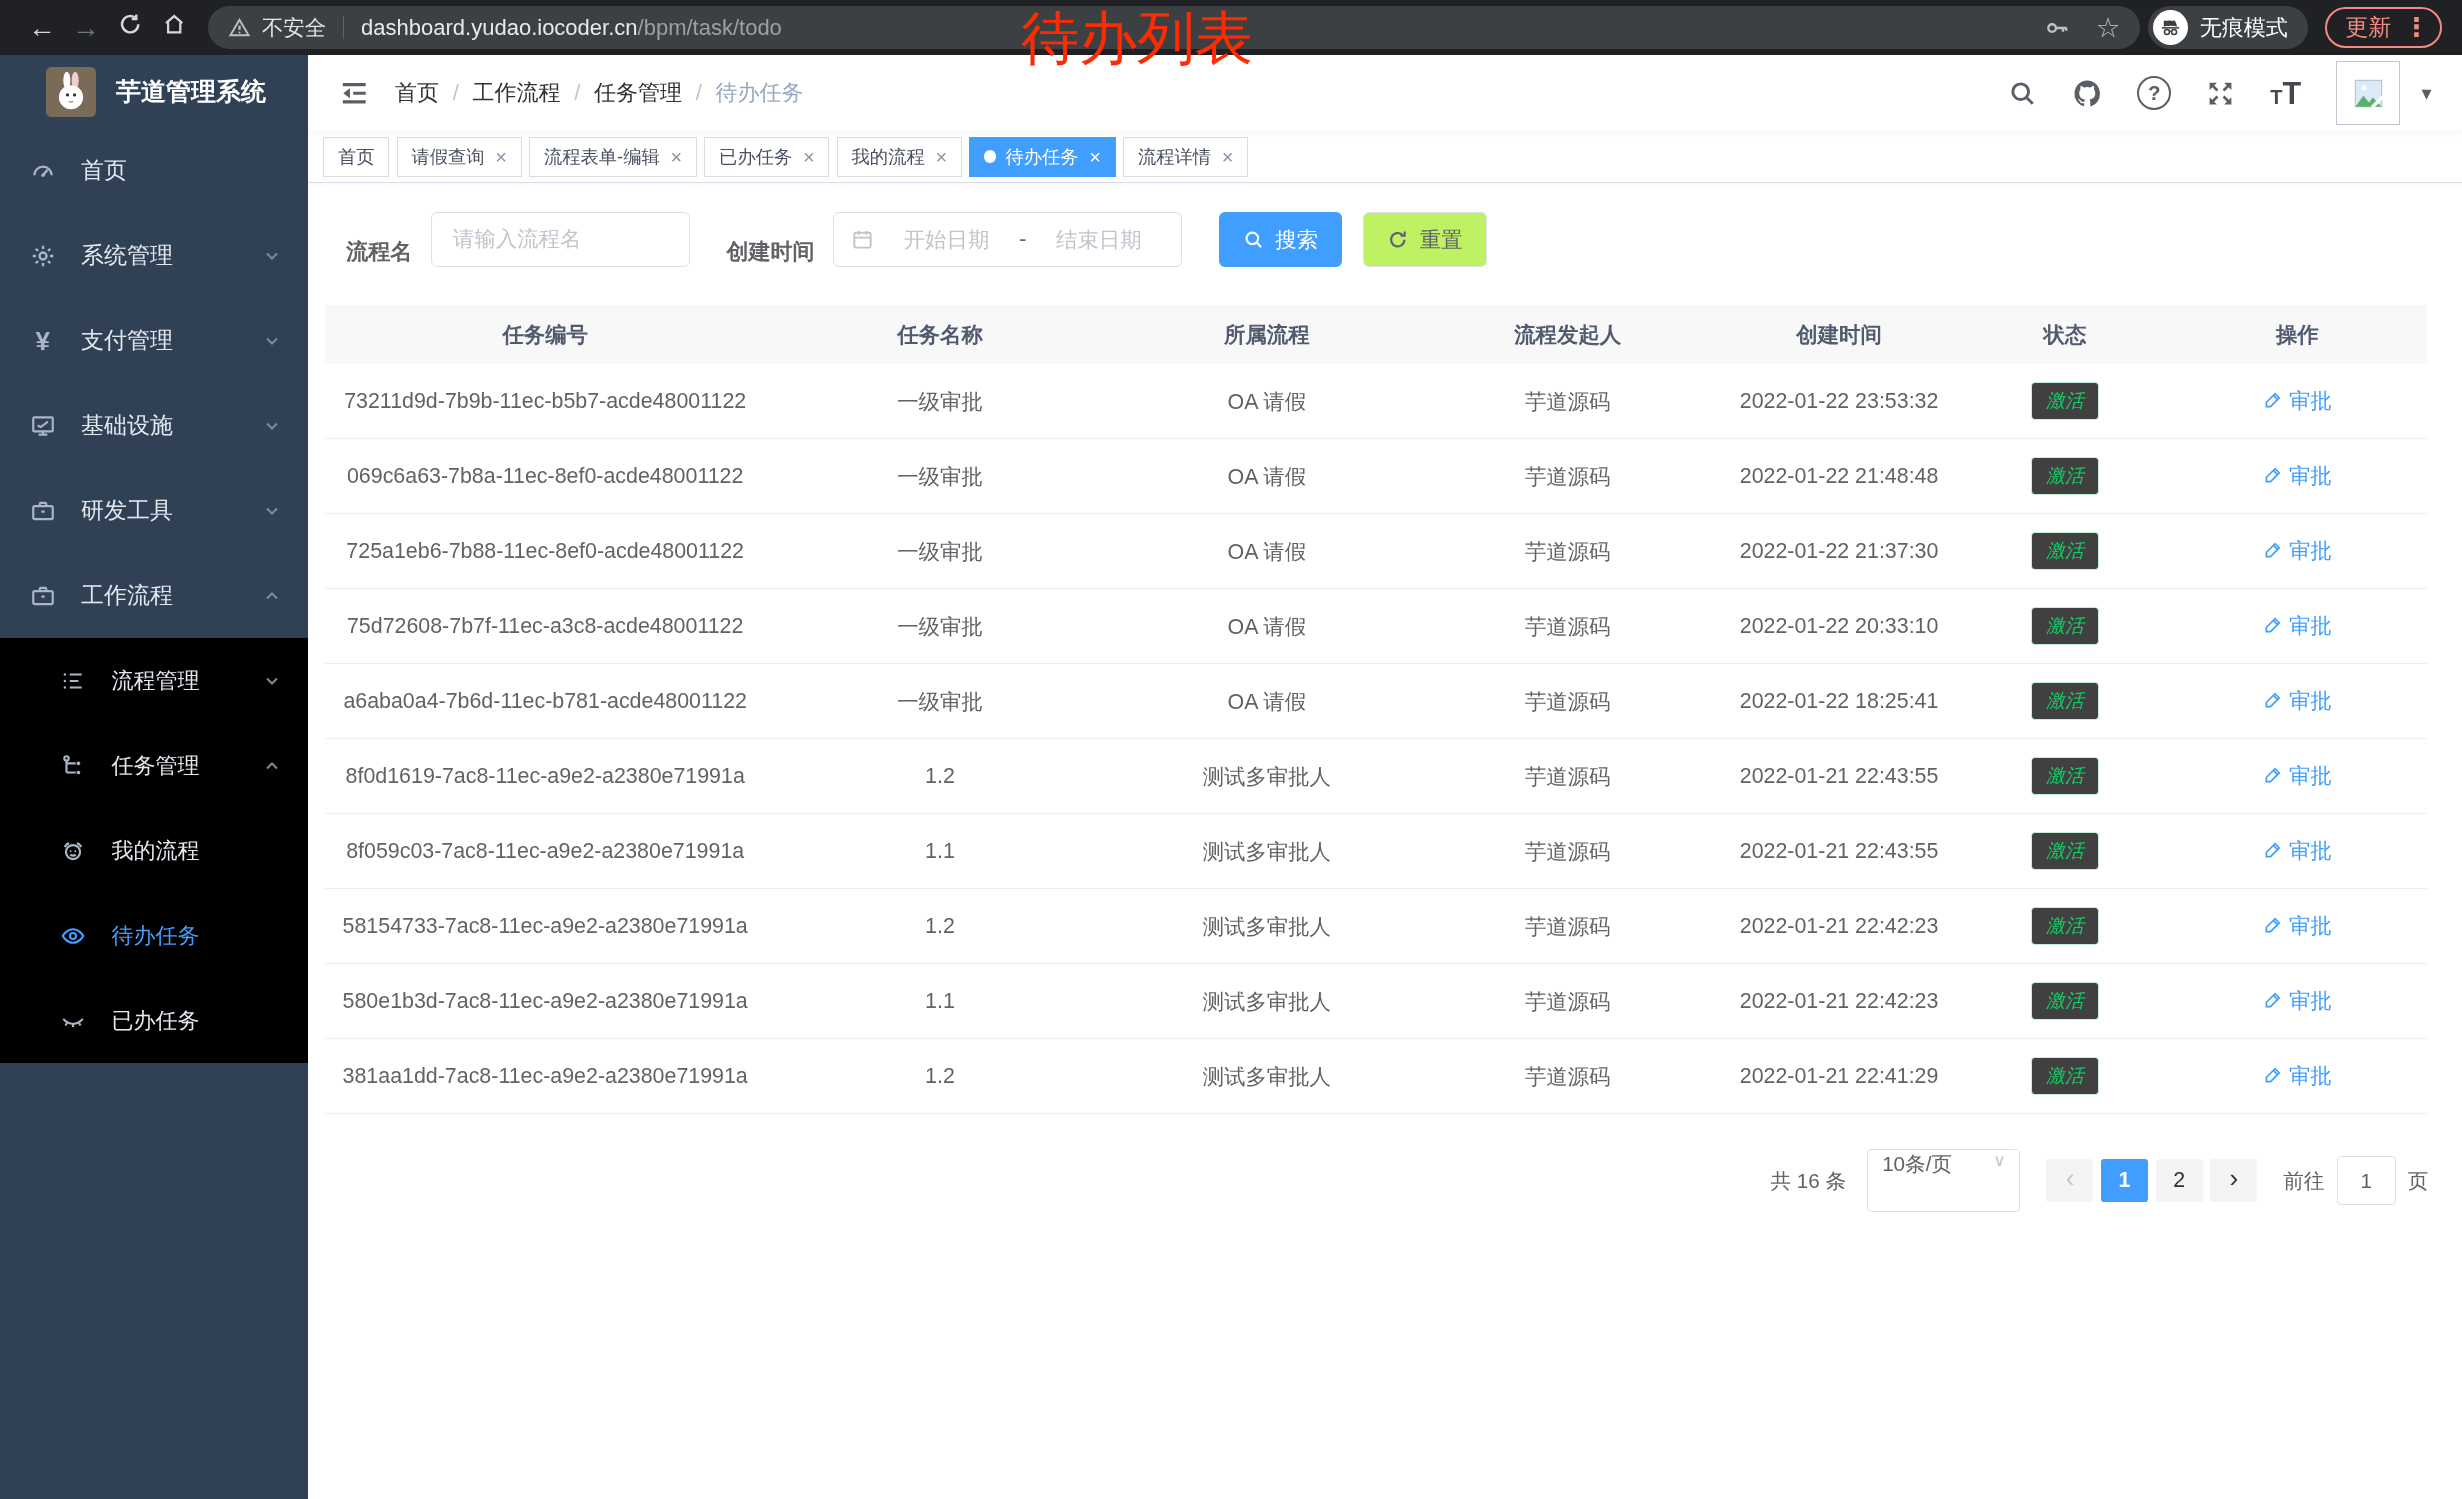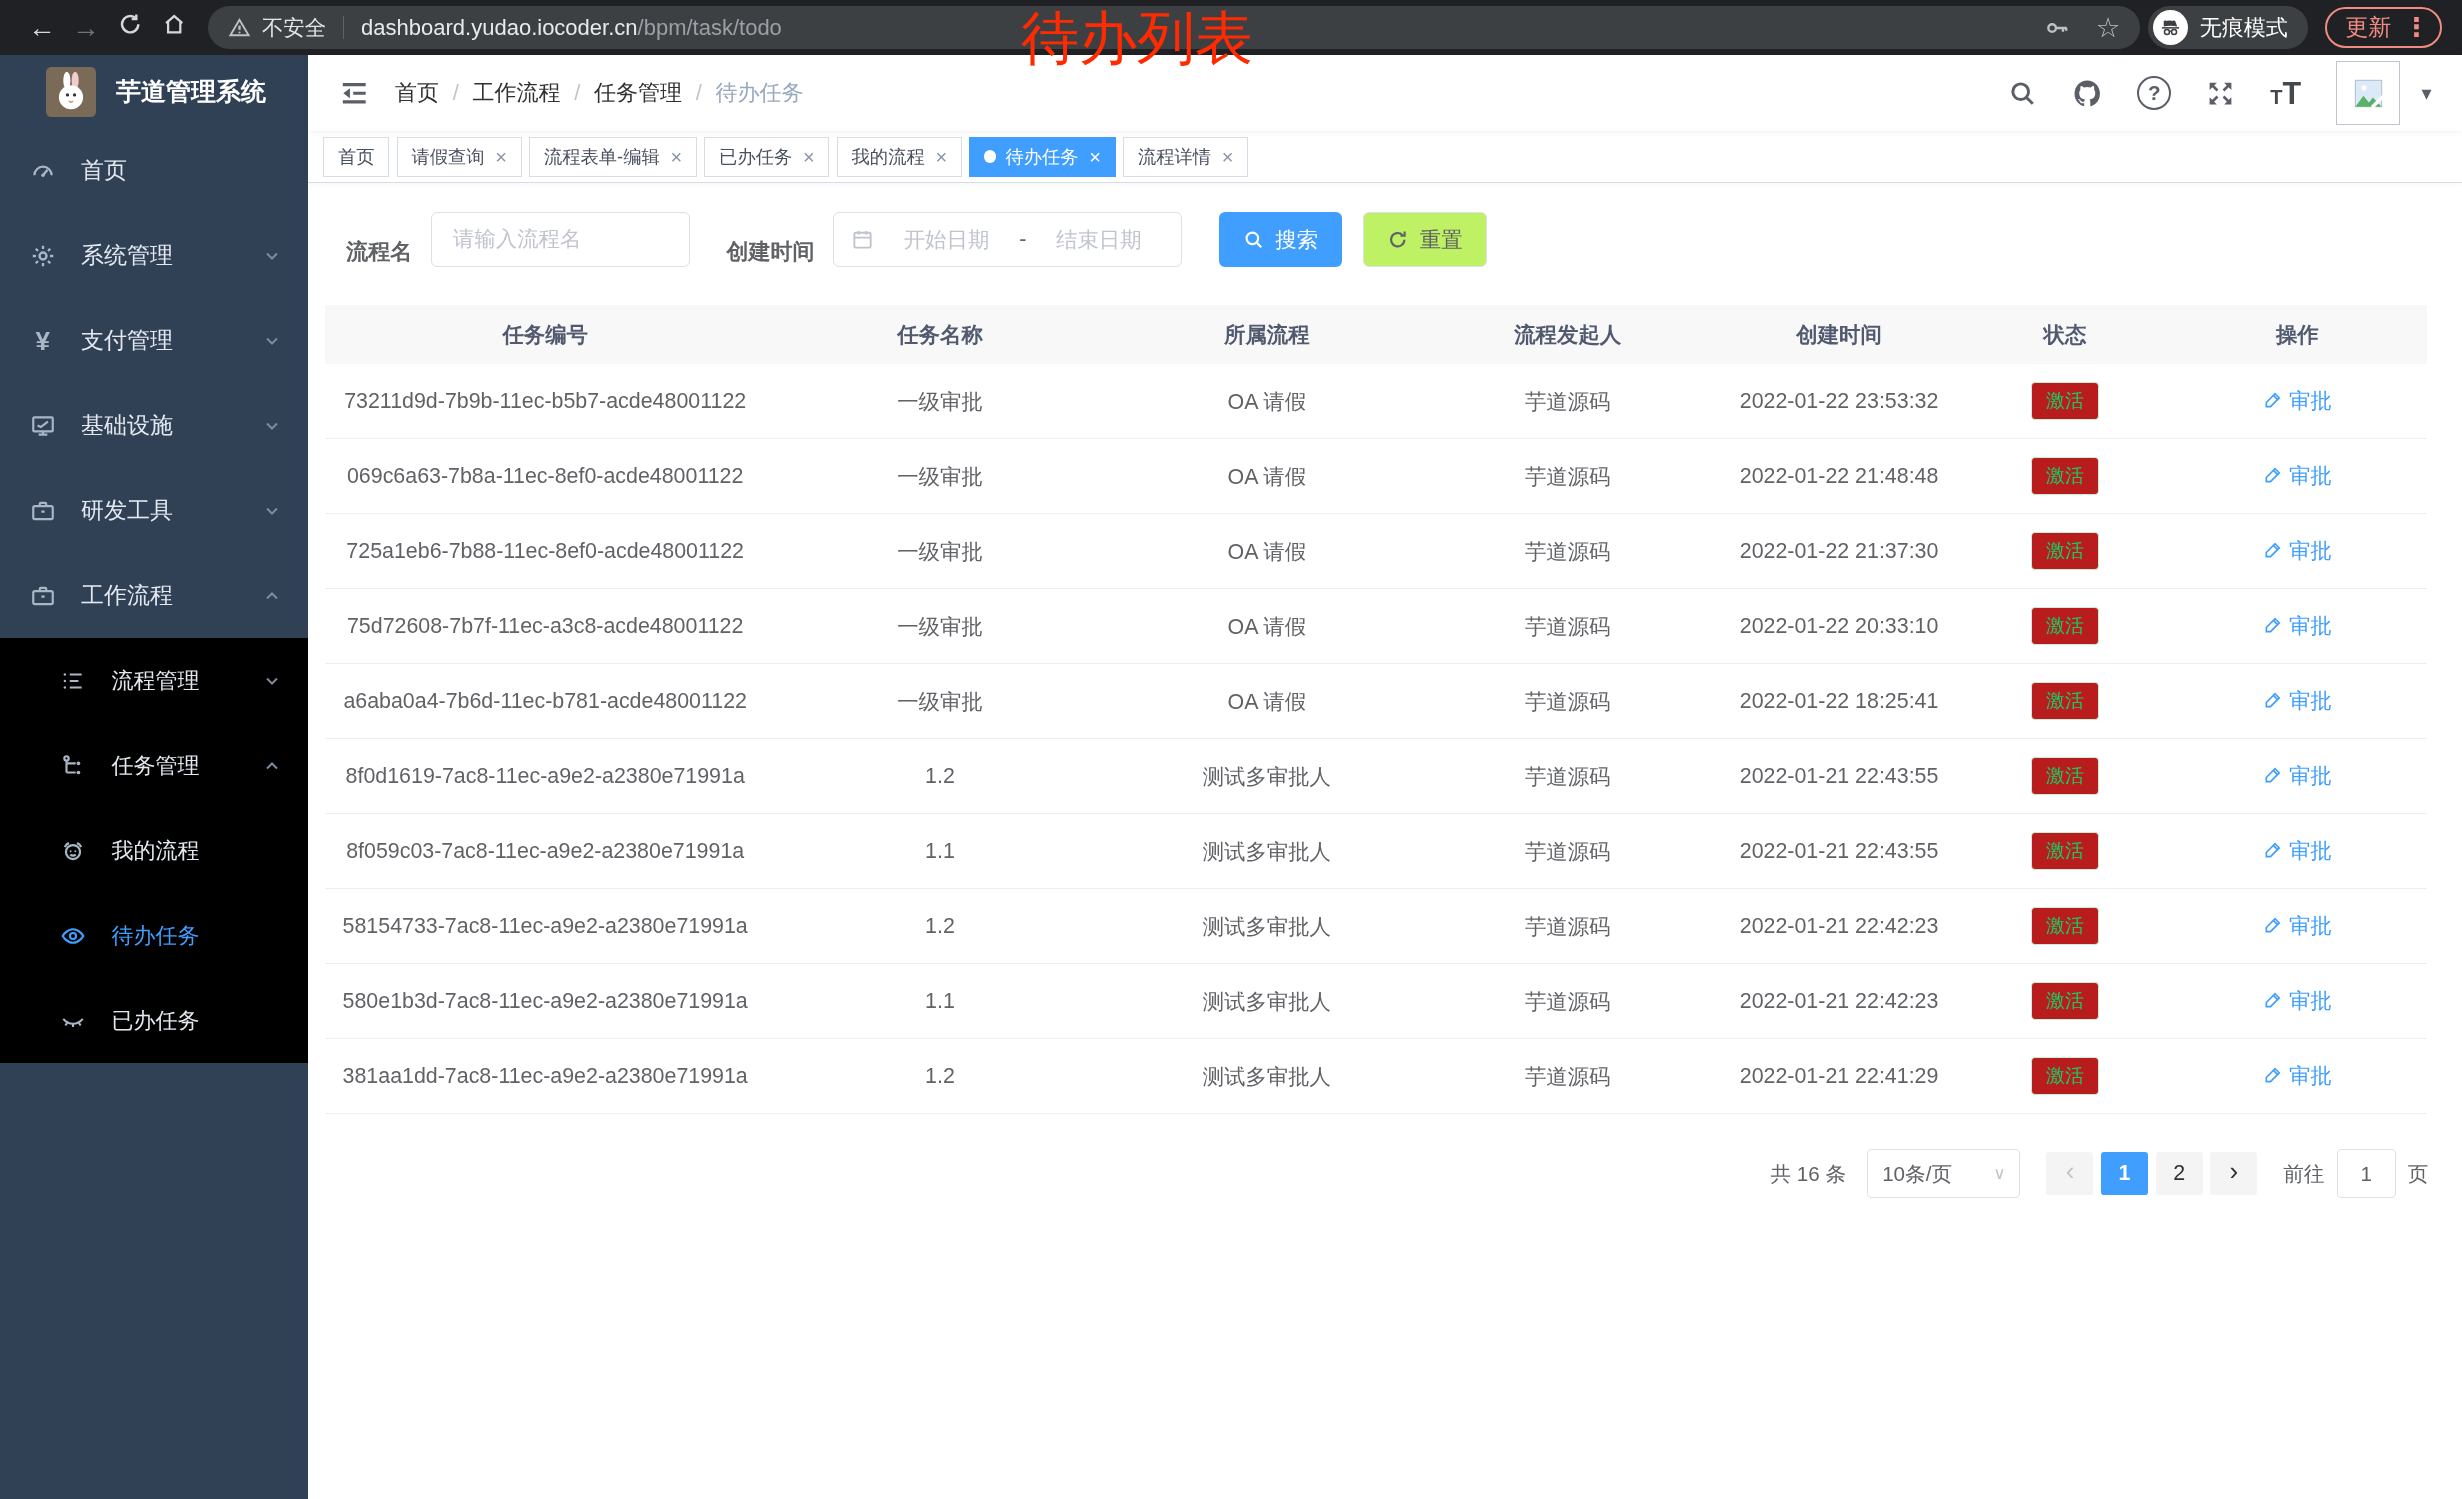--- a/index.html
+++ b/index.html
@@ -106,30 +106,30 @@
 
   
   .table { width:2102px; margin:38px 0 0 1.5px; font-size:21.4px; }
   .thead { display:flex; align-items:center; height:59px; background:#f8f8f9;
     color:#515a6e; font-weight:700; }
   .trow { display:flex; align-items:center; height:75px; border-bottom:1.5px solid #ebeef5;
     color:#606266; }
   .cell { text-align:center; padding:0 7.6px; overflow:hidden; white-space:nowrap; }
   .c1{width:441px;} .c2{width:349px;} .c3{width:305px;text-align:center;} .c4{width:297px;}
   .c5{width:246px;} .c6{width:206px;} .c7{width:259px;}
-  .badge { display:inline-block; padding:6.1px 13.7px; background:#b91c1c; border:0.8px solid #c1f0d6;
-    border-radius:4.6px; color:#13ce66; font-size:19px; line-height:1.25; }
+  .badge { display:inline-block; padding:6.1px 13.7px; background:#404040; border:0.8px solid #c1f0d6;
+    border-radius:4.6px; color:#13ce66; font-size:19px; line-height:1.25;font-style:italic; }
   .action-link { color:#409eff; display:inline-flex; align-items:center; gap:6.1px; cursor:pointer; }
 
   
   .pagination { display:flex; align-items:center; justify-content:flex-end;
     margin:35px 18.3px 0 0; font-size:20.6px; color:#606266; }
   .pg-total { margin-right:21.4px; white-space:nowrap; }
-  .pg-size { width:153px; height:49px; border:1.5px solid #dcdfe6; border-radius:4.6px;
-    display:flex; align-items:center; justify-content:space-between; padding:0 13.7px; cursor:pointer; }
+  .pg-size { width:153px; height:63px; border:1.5px solid #dcdfe6; border-radius:4.6px;
+    display:flex; justify-content:space-between; padding:0 13.7px; cursor:pointer; }
   .pg-size .sel-caret { color:#c0c4cc; font-size:17px; }
   .pager { display:flex; align-items:center; gap:7.6px; margin-left:26px; }
   .pg-btn { min-width:47px; height:43px; border-radius:3.1px; background:#f4f4f5; border:none;
     display:flex; align-items:center; justify-content:center; font-size:21.4px; color:#303133;
     cursor:pointer; font-family:inherit; }
   .pg-btn.arrow { font-size:26px; padding-bottom:3.1px; }
   .pg-btn.disabled { color:#c0c4cc; }
   .pg-btn.active { background:#409eff; color:#fff; font-weight:700; }
   .goto { display:flex; align-items:center; margin-left:26px; white-space:nowrap; }
   .goto-input { width:59px; height:49px; border:1.5px solid #dcdfe6; border-radius:4.6px;

